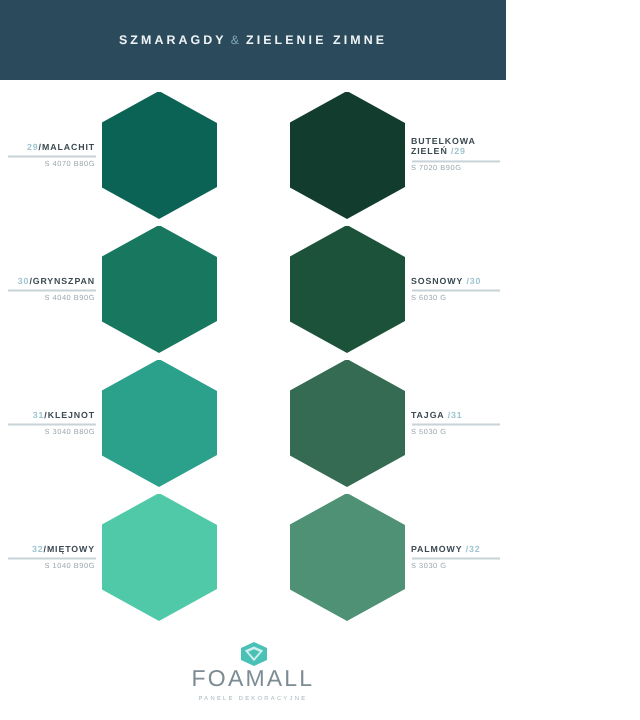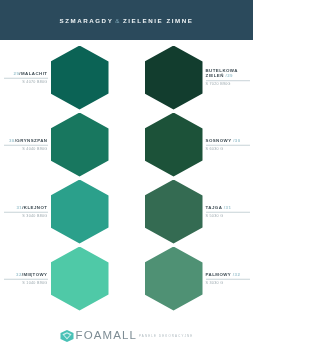--- a/index.html
+++ b/index.html
@@ -100,21 +100,21 @@
     line-height: 1.35;
   }
 
   
   .label-name.two-line { line-height: 1.25; white-space: normal; }
 
   
   .footer {
     height: 48px;
     display: flex;
-    flex-direction: row;
+    flex-direction: column;
     align-items: center;
     justify-content: center;
     gap: 2px;
   }
   .logo-mark { display: block; }
   .logo-word {
     font-size: 11.5px;
     letter-spacing: 1.1px;
     color: #7d8c94;
     font-weight: 400;

